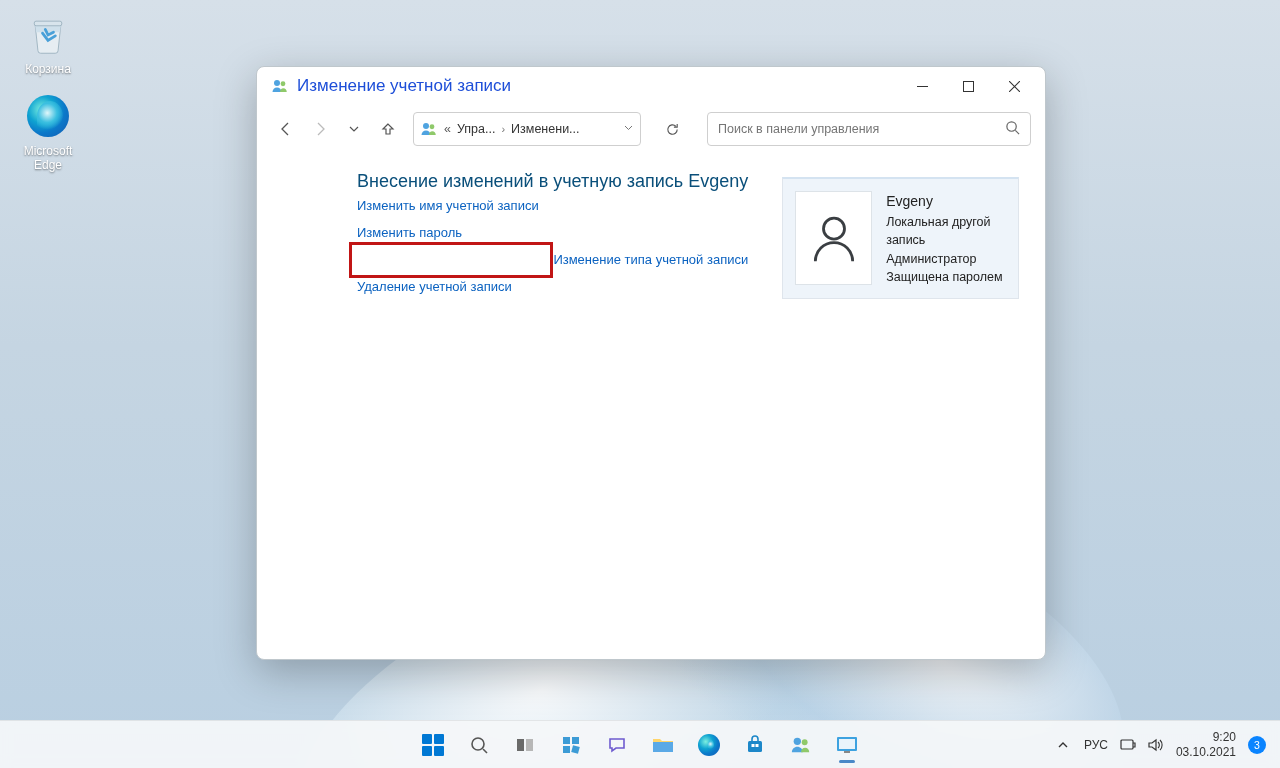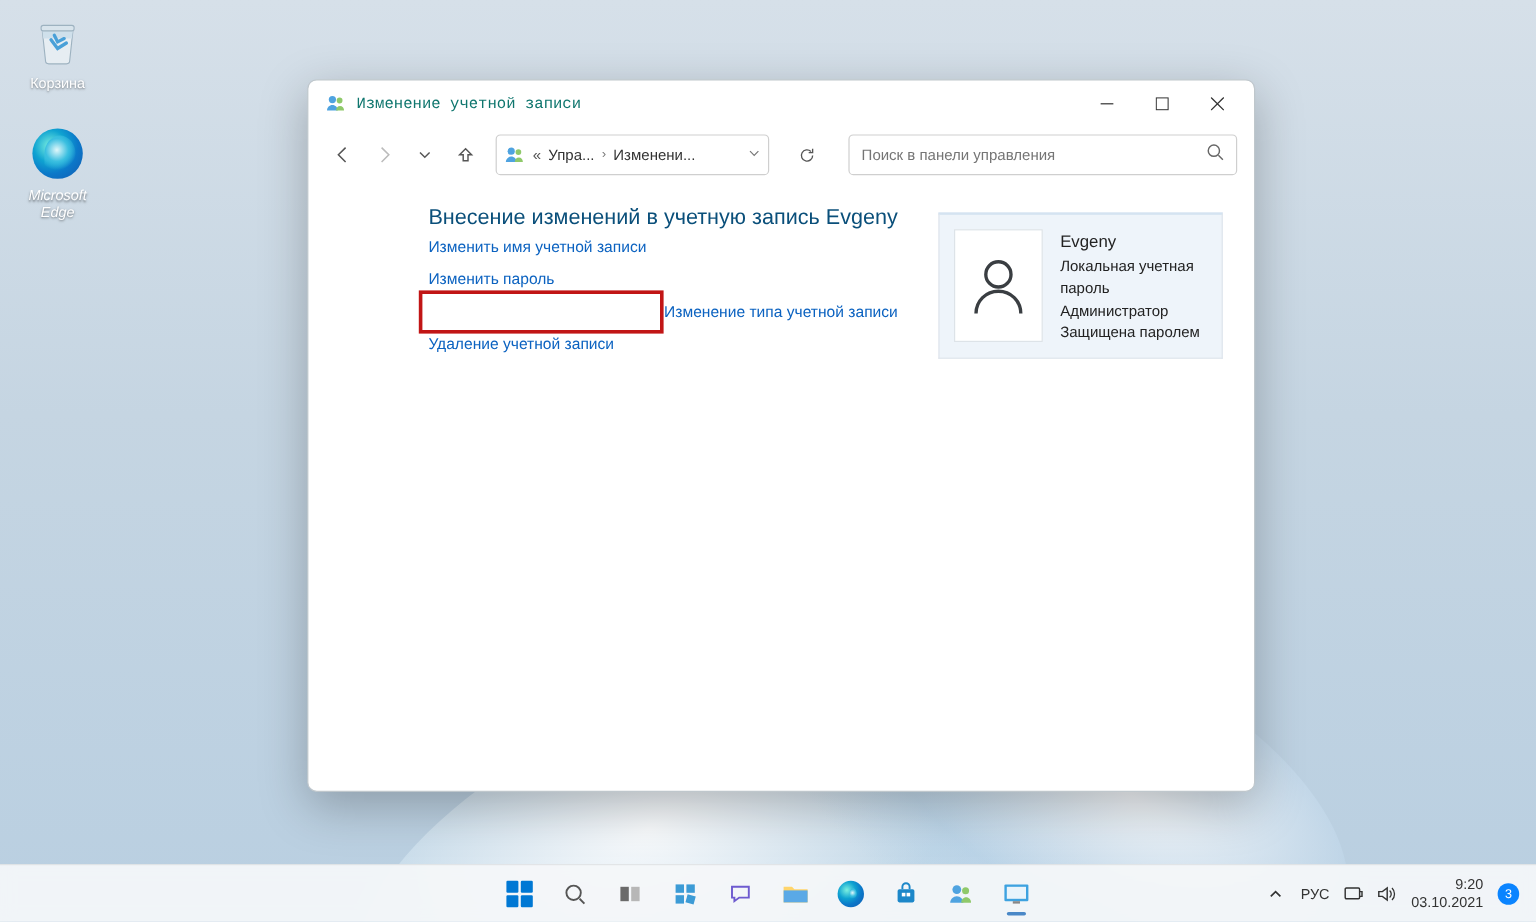--- a/index.html
+++ b/index.html
@@ -41,21 +41,21 @@
 .window {
   position:absolute; left:256px; top:66px; width:790px; height:594px;
   background:#fff; border:1px solid #bfc7cc; border-radius:8px;
   box-shadow:0 12px 40px rgba(0,0,0,0.25);
   display:flex; flex-direction:column;
 }
 .titlebar {
   height:38px; display:flex; align-items:center; padding:0 8px 0 14px;
 }
 .titlebar .app-icon { width:18px; height:18px; margin-right:8px; position:relative; }
-.titlebar .title { font-size:13px; color:#0f766e;font-family:Liberation Mono, monospace; }
+.titlebar .title { font-size:17px; color:#1d4ed8; }
 .win-controls { margin-left:auto; display:flex; }
 .win-btn { width:46px; height:30px; display:flex; align-items:center; justify-content:center; color:#333; cursor:pointer; border-radius:4px;}
 
 .toolbar {
   height:48px; display:flex; align-items:center; padding:0 14px; gap:4px;
 }
 .nav-btn { width:30px; height:30px; display:flex; align-items:center; justify-content:center; color:#555; cursor:pointer; border-radius:4px;}
 .nav-btn.disabled { color:#bbb; cursor:default; }
 .path-box {
   flex:0 0 228px; height:34px; border:1px solid #cfcfcf; border-radius:4px;
@@ -129,21 +129,21 @@
         <path fill="#e6edf2" stroke="#9db2c0" stroke-width="1" d="M10 14h28l-3 28a3 3 0 0 1-3 3H16a3 3 0 0 1-3-3z"></path>
         <path fill="#cfe0eb" d="M10 14h28l-1 8H11z"></path>
         <path fill="none" stroke="#49a0d8" stroke-width="3" d="M18 23l6 8 8-5" stroke-linecap="round"></path>
         <path fill="none" stroke="#49a0d8" stroke-width="3" d="M30 22l-6 3-3-6" stroke-linecap="round"></path>
         <rect x="9" y="10" width="30" height="5" rx="2" fill="#d8e4ec" stroke="#9db2c0"></rect>
       </svg>
   </div>
   <div>Корзина</div>
 </div>
 
-<div class="desktop-icon" style="left:8px; top:104px;font-style:italic;">
+<div class="desktop-icon" style="left:8px; top:92px;">
   <div class="icon-box">
       <div class="edge-circle"></div>
     </div>
   <div>Microsoft Edge</div>
 </div>
 
 <div class="window">
   <div class="titlebar">
     <span class="app-icon users-icon">
       <svg viewBox="0 0 24 24">
@@ -244,21 +244,21 @@
 
     <div class="card">
       <div class="avatar-box">
         <svg viewBox="0 0 48 48">
             <circle cx="24" cy="16" r="9" fill="none" stroke="currentColor" stroke-width="2.4"></circle>
             <path d="M8 44c0-9 7.2-16 16-16s16 7 16 16" fill="none" stroke="currentColor" stroke-width="2.4"></path>
           </svg>
       </div>
       <div class="card-text">
         <div class="uname">Evgeny</div>
-        <div>Локальная учетная пароль</div>
+        <div>Локальная другой запись</div>
         <div>Администратор</div>
         <div>Защищена паролем</div>
       </div>
     </div>
   </div>
 </div>
 
 <div class="taskbar">
   <div class="task-center">
     <div class="task-item">

